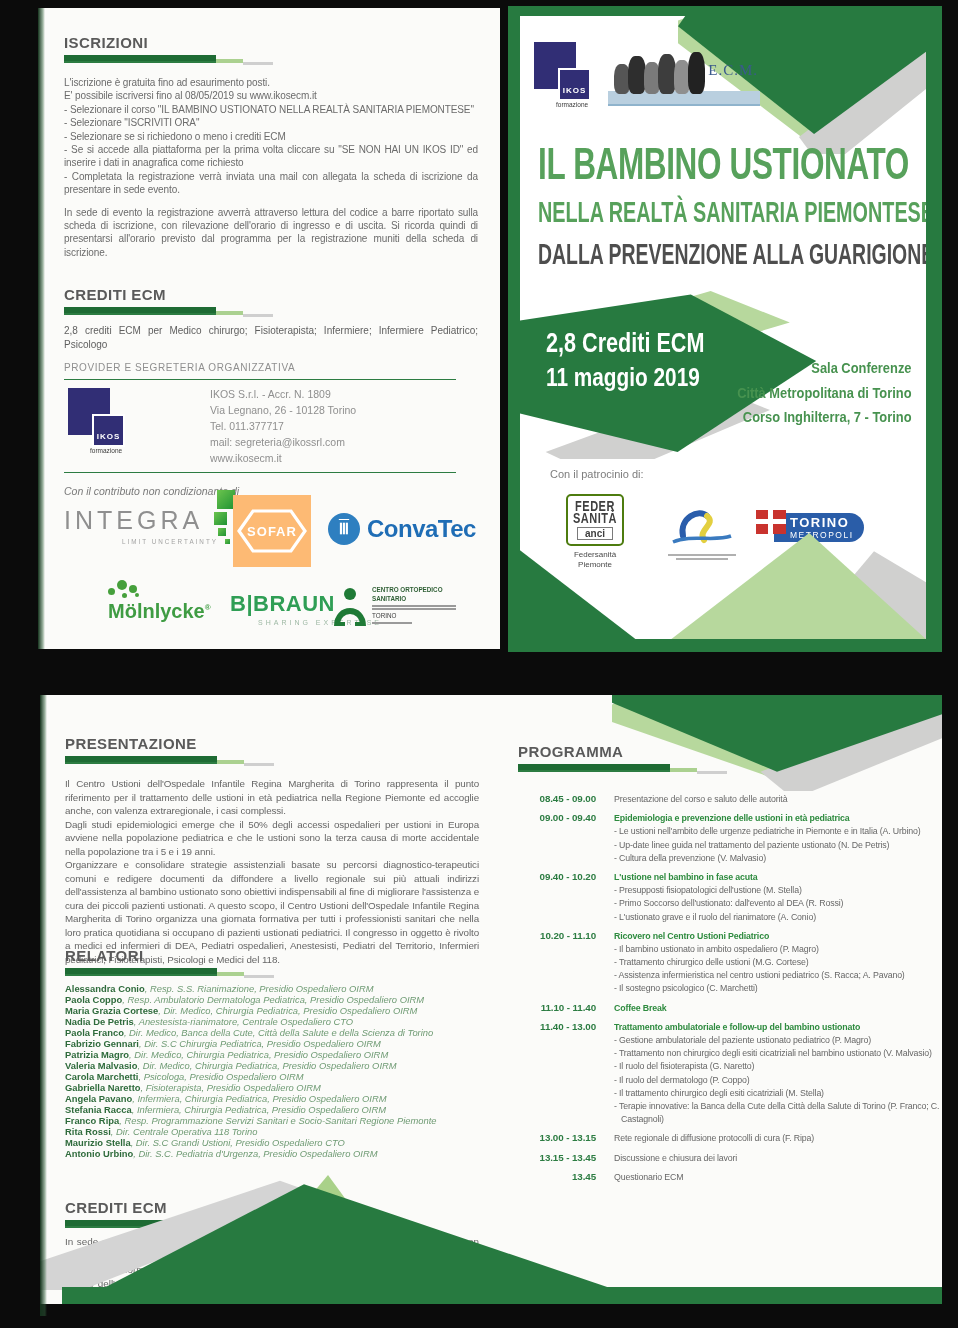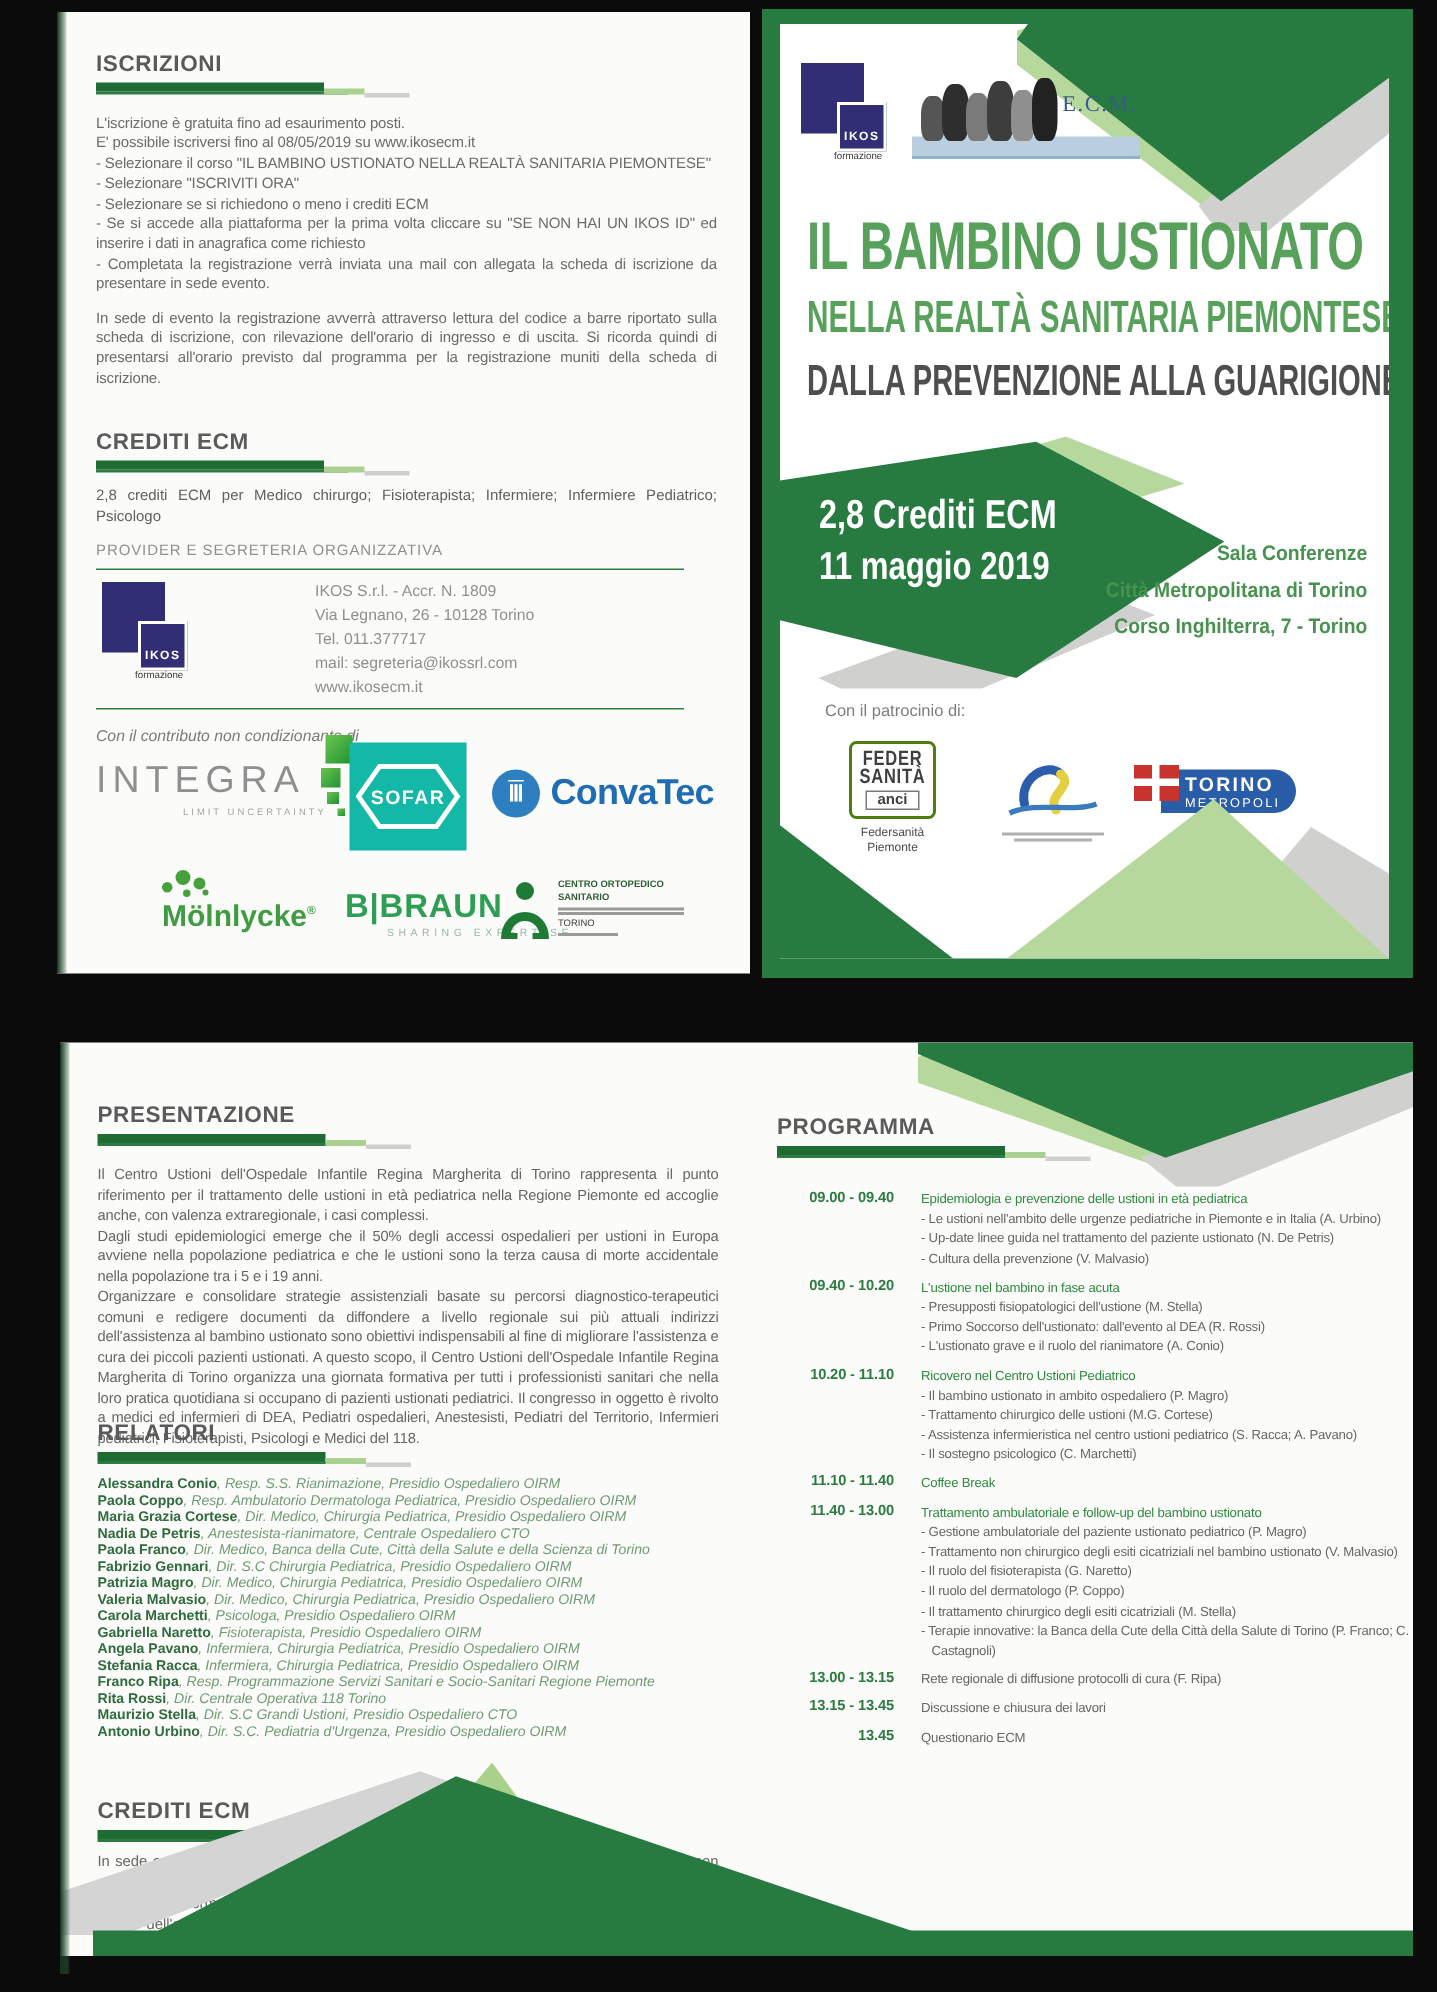--- a/index.html
+++ b/index.html
@@ -48,21 +48,21 @@
   .sponsor{position:absolute;}
   #sp-integra{left:26px;top:498px;width:180px;}
   #sp-integra .word{font-size:25px;letter-spacing:4px;color:#8f8f8f;}
   #sp-integra .tag{font-size:6.3px;letter-spacing:2px;color:#a3a3a3;margin:3px 0 0 58px;}
   .int-squares{position:absolute;left:150px;top:-16px;width:26px;height:62px;}
   .int-squares i{position:absolute;display:block;background:linear-gradient(135deg,#6cc44e,#1f9333);}
   .int-squares .a{left:3px;top:0;width:18px;height:19px;}
   .int-squares .b{left:0;top:22px;width:13px;height:13px;}
   .int-squares .c{left:4px;top:38px;width:8px;height:8px;}
   .int-squares .d{left:11px;top:49px;width:5px;height:5px;}
-  #sp-sofar{left:195px;top:487px;width:78px;height:72px;background:#14b8a6;display:flex;align-items:center;justify-content:center;}
+  #sp-sofar{left:195px;top:487px;width:78px;height:72px;background:#fdba74;display:flex;align-items:center;justify-content:center;}
   #sp-convatec{left:290px;top:505px;display:flex;align-items:center;gap:7px;}
   .ct-icon{width:32px;height:32px;border-radius:50%;background:#2e7fc0;color:#fff;display:flex;align-items:center;justify-content:center;font-size:15px;font-weight:bold;text-decoration:overline;}
   .ct-word{font-size:24px;font-weight:bold;color:#1f6db5;letter-spacing:-.5px;}
   #sp-moln{left:70px;top:572px;width:120px;}
   .mol-dots{position:relative;height:20px;width:40px;}
   .mol-dots i{position:absolute;border-radius:50%;background:#46a03c;display:block;}
   .mol-dots .a{left:9px;top:0;width:10px;height:10px;}
   .mol-dots .b{left:0;top:8px;width:7px;height:7px;}
   .mol-dots .c{left:21px;top:5px;width:8px;height:8px;}
   .mol-dots .d{left:14px;top:13px;width:5px;height:5px;}
@@ -156,21 +156,21 @@
   #rel-list{top:248px;font-size:9.4px;line-height:1.17;width:440px;white-space:nowrap;overflow:hidden;}
   .rel-name{font-weight:bold;color:#2f6b3c;}
   .rel-role{font-style:italic;color:#6f9b74;}
   #cre2-head{top:464px;}
   #cre2-text{top:500px;font-size:9.9px;line-height:1.42;color:#666;text-align:justify;width:414px;}
   #prog-list{margin-top:16px;}
   .prog-row{display:flex;margin-bottom:6px;}
   .prog-time{width:78px;flex-shrink:0;text-align:right;font-weight:bold;color:#2c7c42;font-size:9.8px;letter-spacing:-.1px;}
   .prog-body{margin-left:18px;width:330px;font-size:8.8px;line-height:1.5;color:#676767;letter-spacing:-.15px;}
   .prog-title{color:#676767;}
-  .prog-title.bold{font-weight:normal;color:#2e8b3f;}
+  .prog-title.bold{font-weight:bold;color:#2e8b3f;}
   .prog-sub{padding-left:7px;text-indent:-7px;}
 </style>
 </head>
 <body>
 
 <div class="page" id="page-tl">
   <div class="edge"></div>
 
   <div class="tl-block" id="isc-head">
     <div class="sec-head">ISCRIZIONI</div>
@@ -433,20 +433,26 @@
       <div class="sec-head">PROGRAMMA</div>
       <div class="sec-rule">
           <i class="r-line"></i>
           <i class="r-dark"></i>
           <i class="r-light"></i>
           <i class="r-gray"></i>
         </div>
     </div>
     <div id="prog-list">
         <div class="prog-row">
+          <div class="prog-time">08.45 - 09.00</div>
+          <div class="prog-body">
+            <div class="prog-title">Presentazione del corso e saluto delle autorità</div>
+          </div>
+        </div>
+        <div class="prog-row">
           <div class="prog-time">09.00 - 09.40</div>
           <div class="prog-body">
             <div class="prog-title bold">Epidemiologia e prevenzione delle ustioni in età pediatrica</div>
             <div class="prog-sub">- Le ustioni nell'ambito delle urgenze pediatriche in Piemonte e in Italia (A. Urbino)</div>
             <div class="prog-sub">- Up-date linee guida nel trattamento del paziente ustionato (N. De Petris)</div>
             <div class="prog-sub">- Cultura della prevenzione (V. Malvasio)</div>
           </div>
         </div>
         <div class="prog-row">
           <div class="prog-time">09.40 - 10.20</div>

